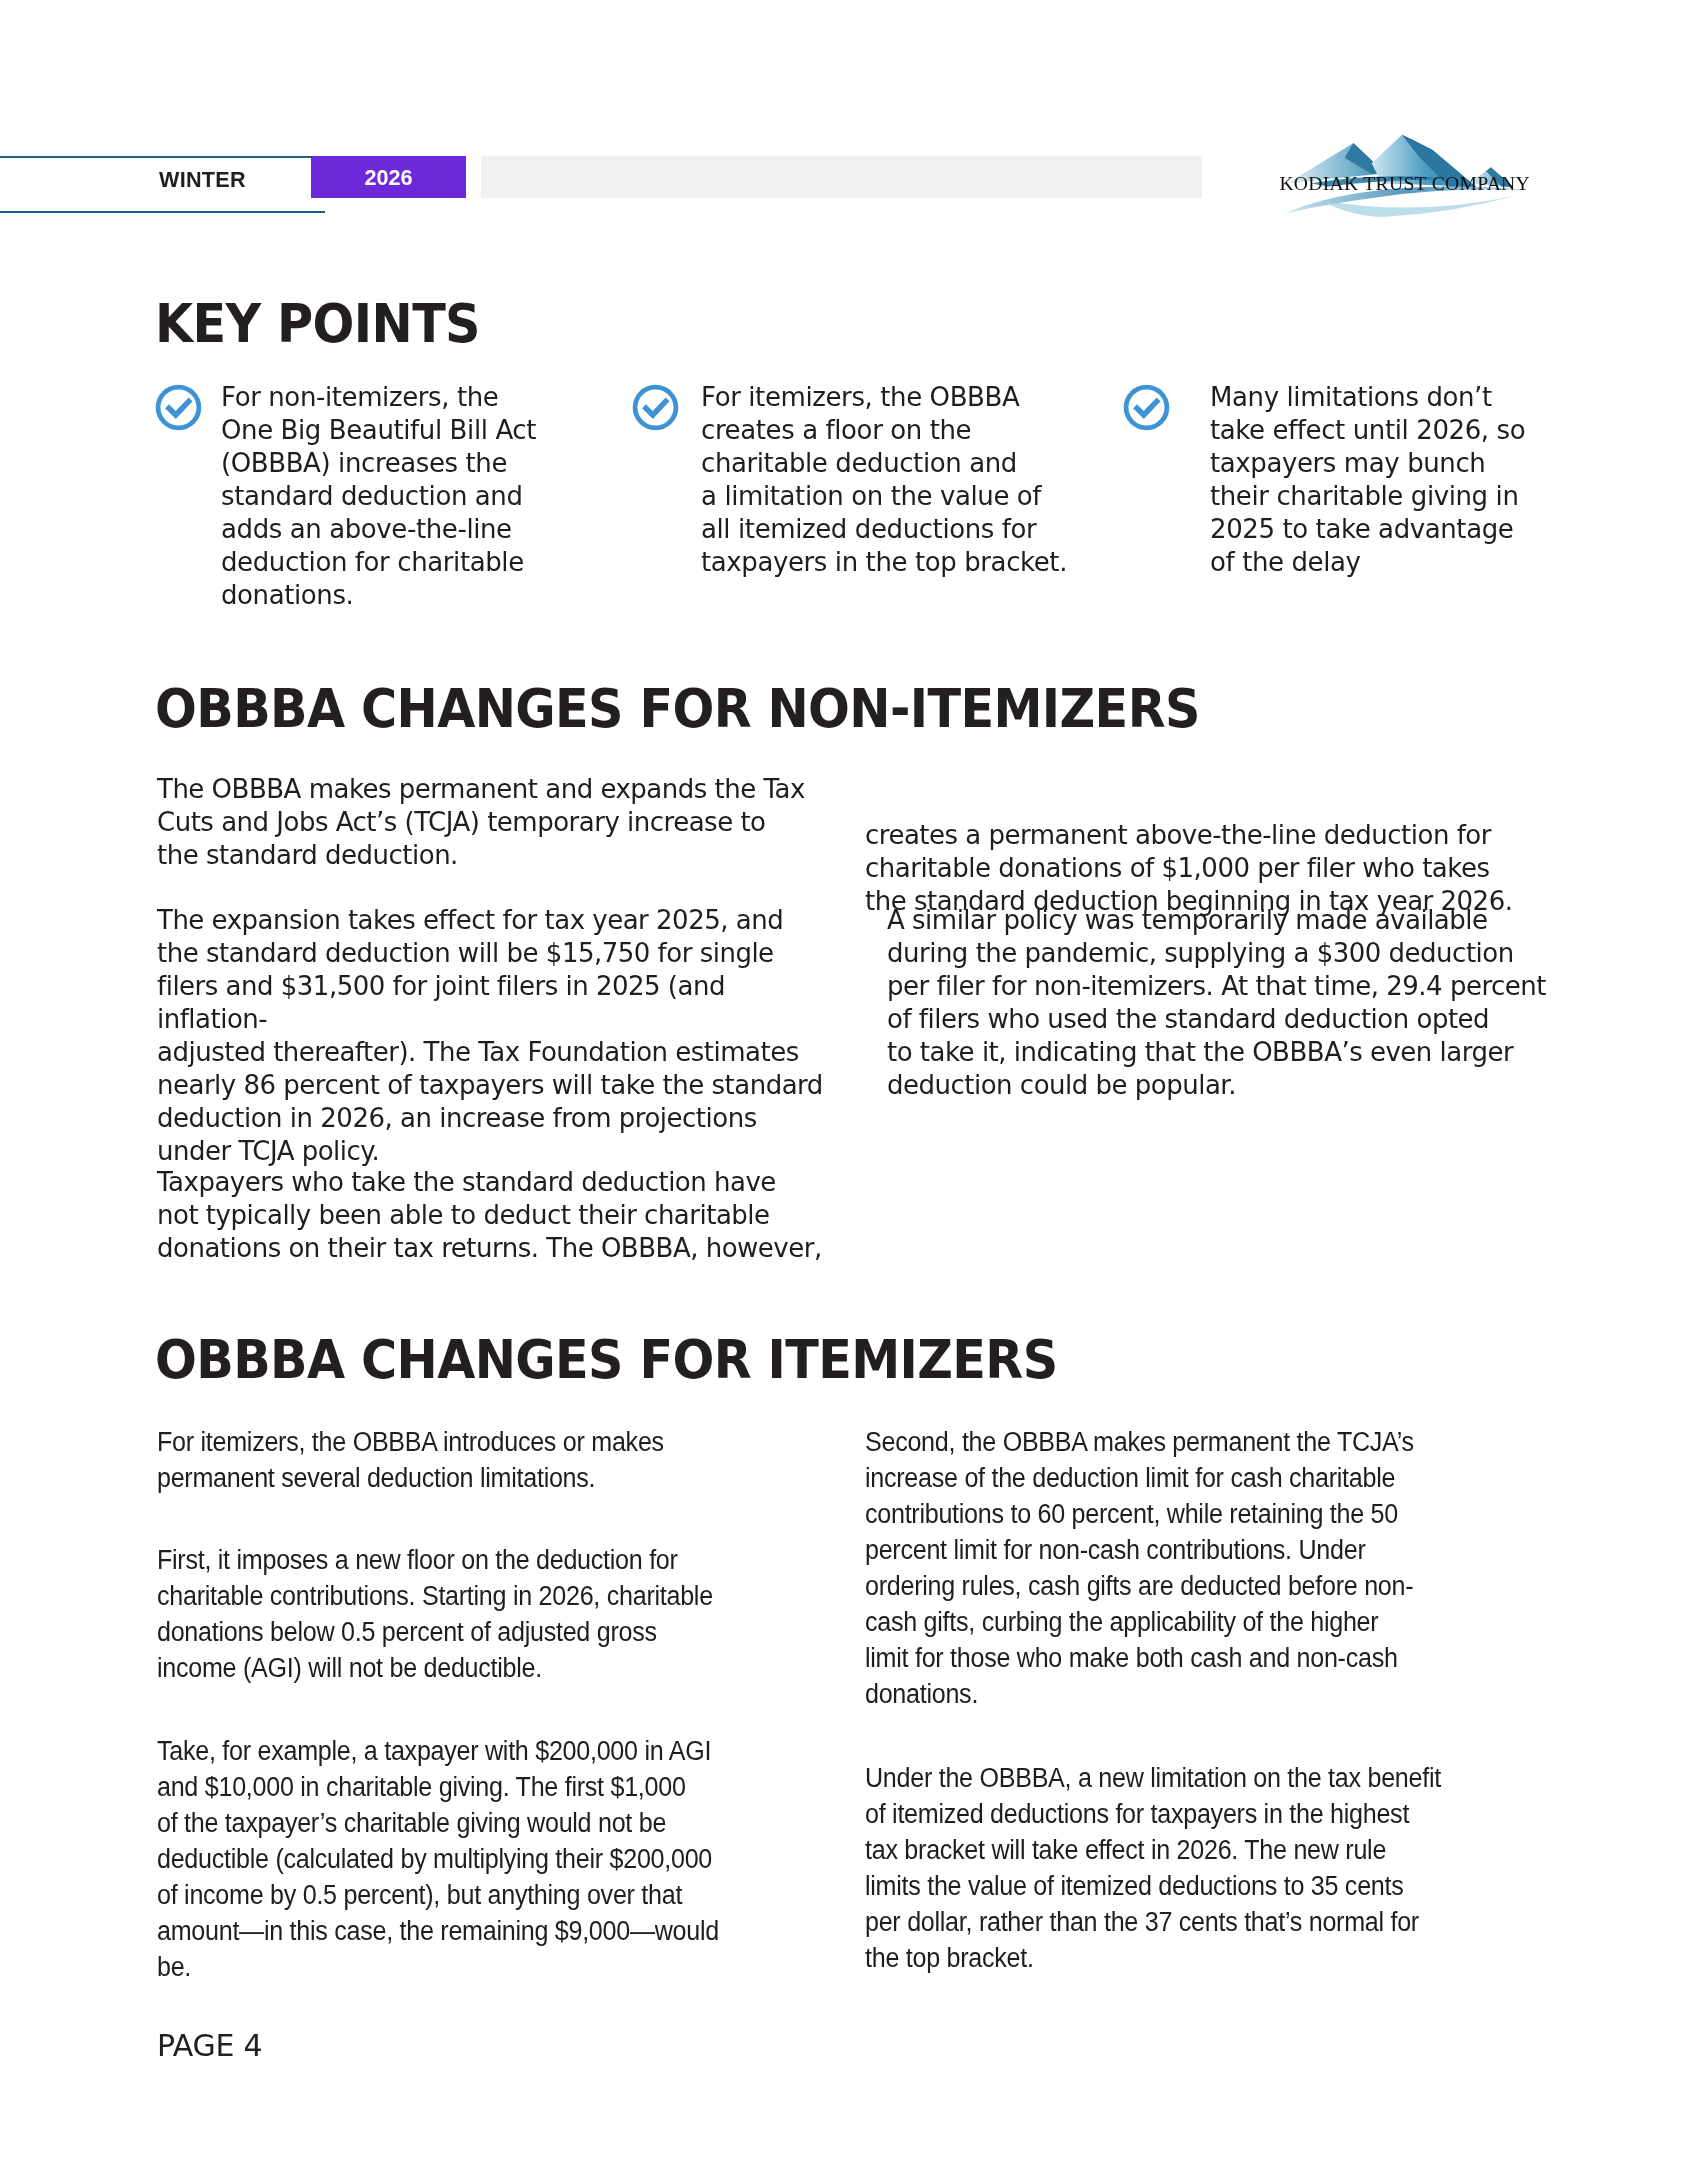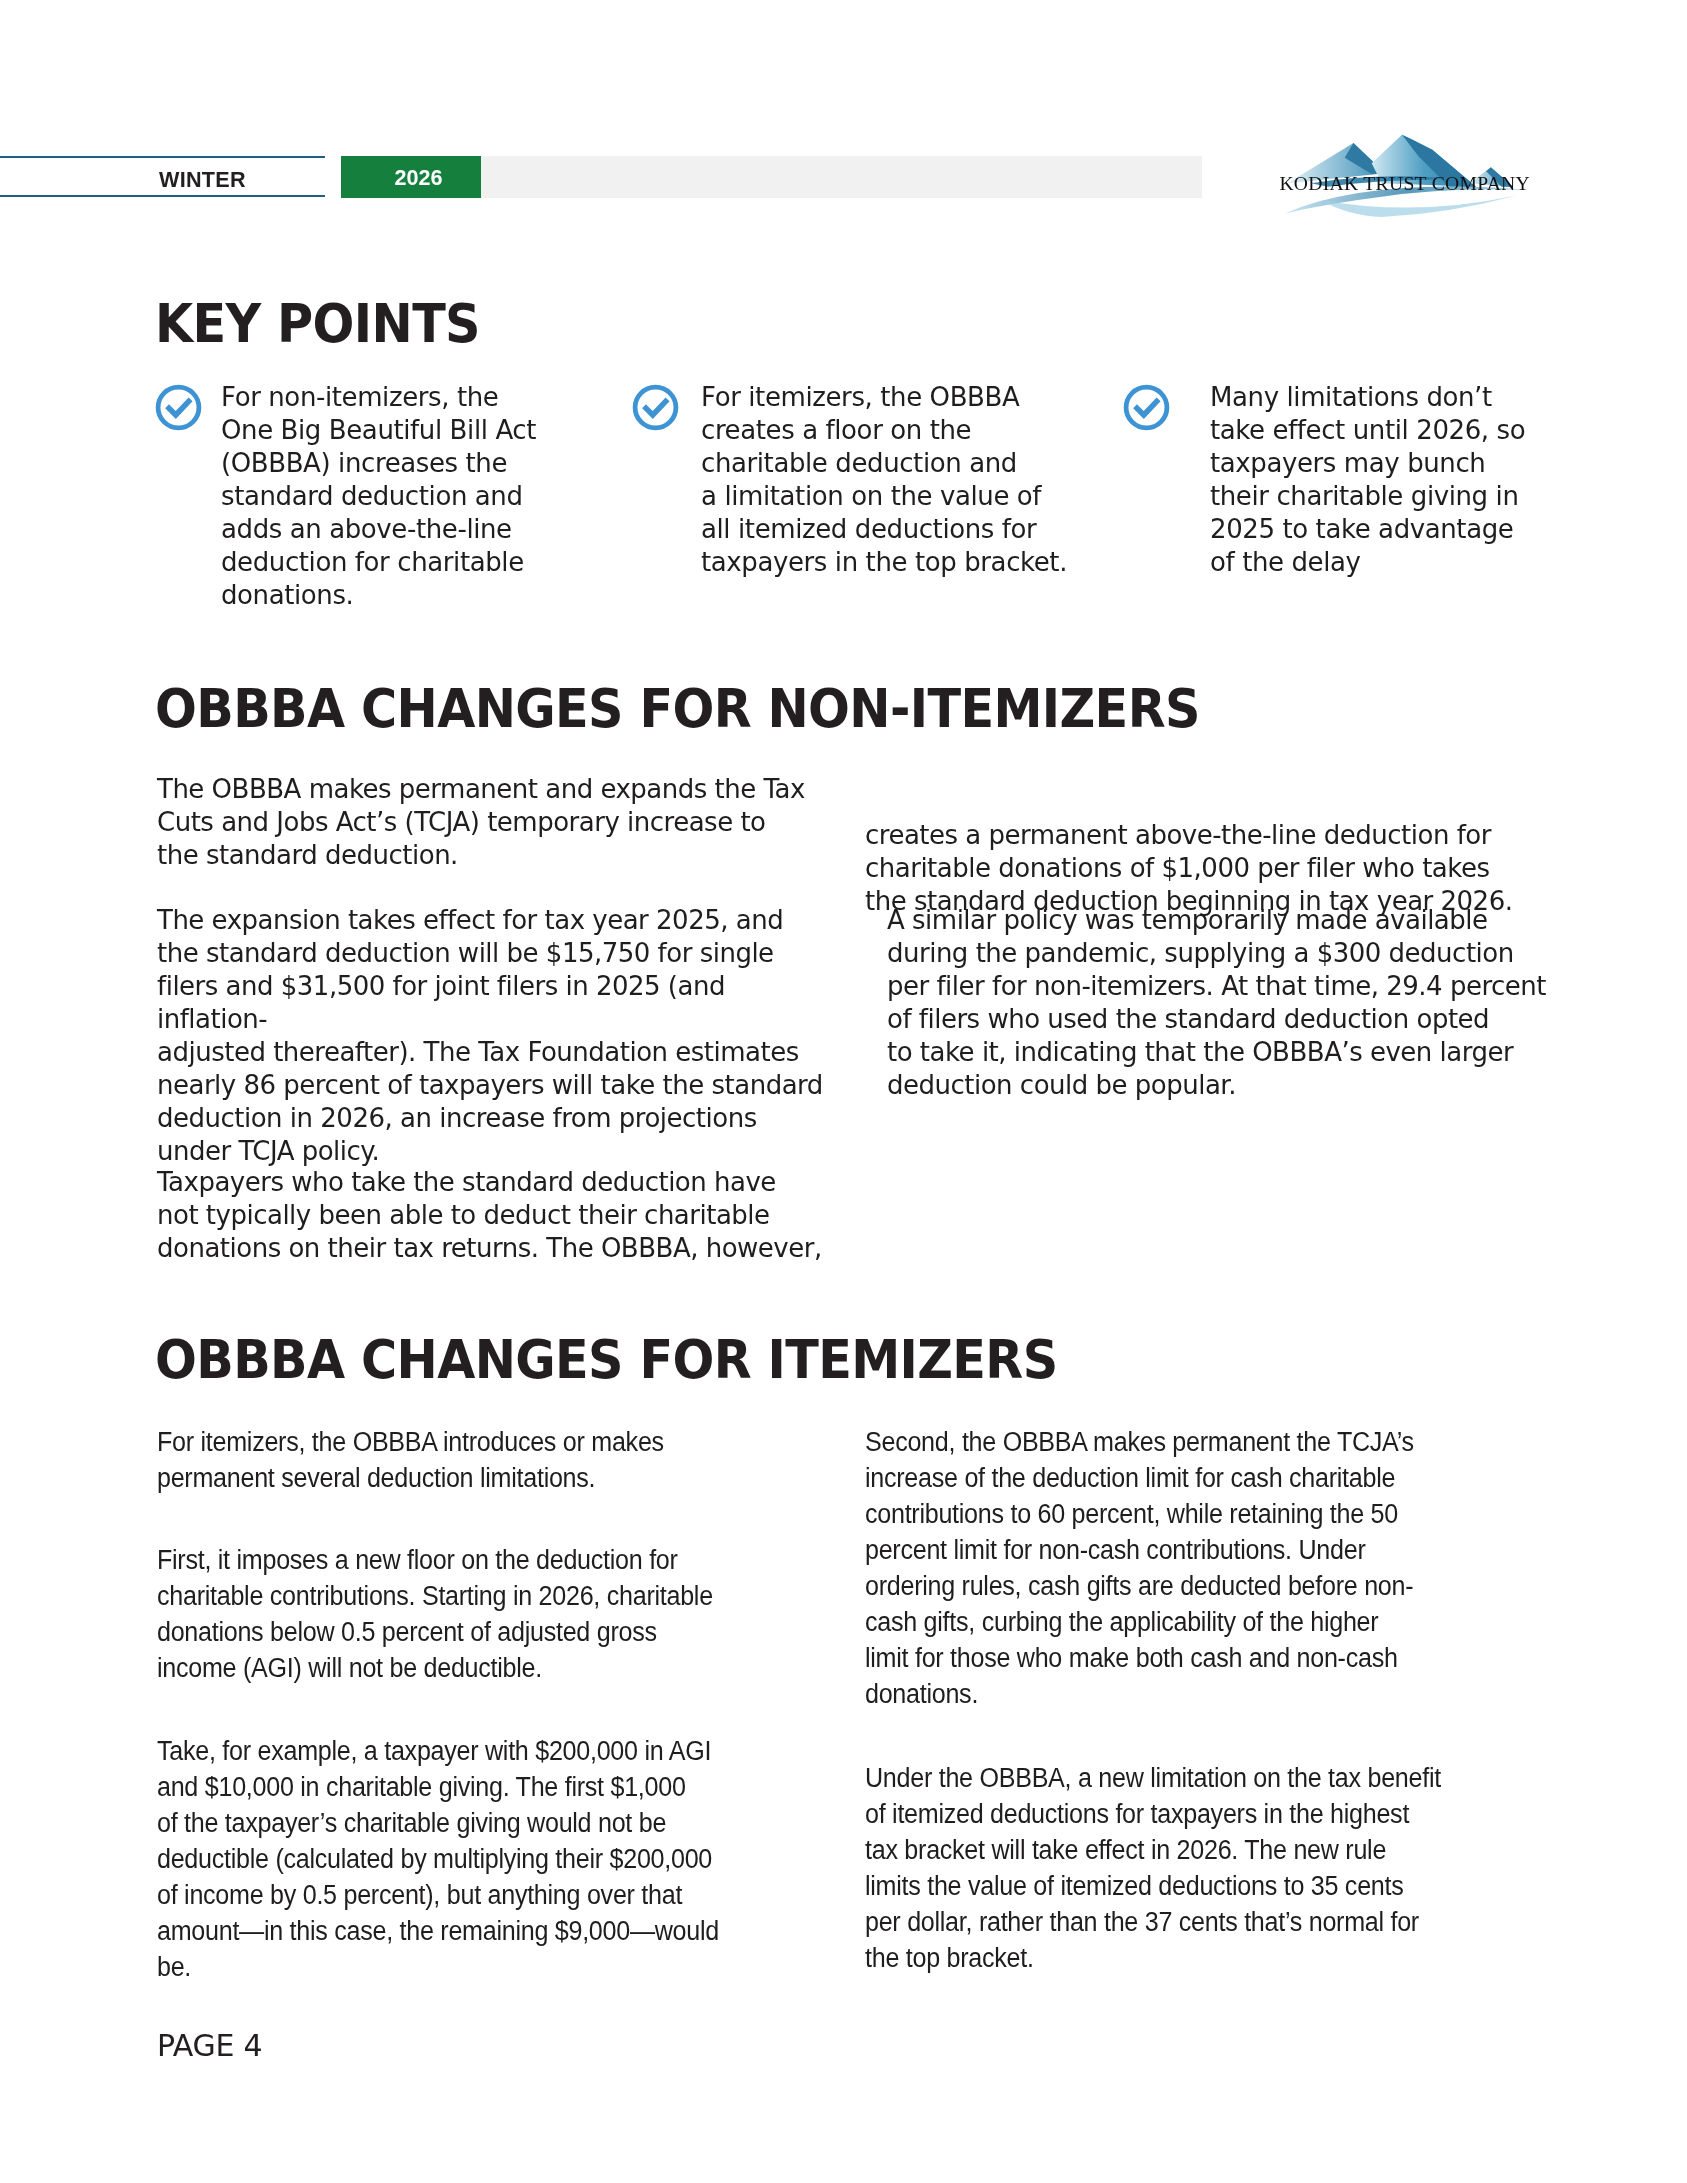--- a/index.html
+++ b/index.html
@@ -1,32 +1,32 @@
 <!DOCTYPE html>
 <html style="font-size:10.8px"><head>
 <meta charset="utf-8">
 <style>
   * { margin: 0; padding: 0; box-sizing: border-box; }
   html, body { width: 1687px; height: 2183px; background: #ffffff; overflow: hidden; }
   body { position: relative; font-family: "Liberation Sans", "DejaVu Sans", sans-serif; color: #1f1d1e; }
 
   
   .hdr-winter {
-    position: absolute; left: 0; top: 156px; width: 325px; height: 41px;
+    position: absolute; left: 0; top: 156px; width: 325px; height: 57px;
     border-top: 2px solid #1e5f82; border-bottom: 2px solid #1e5f82;
     background: #fff;
   }
   .hdr-winter span {
     position: absolute; left: 159px; top: 9.4px;
     font-family: "Liberation Sans", sans-serif; font-weight: 700; font-size: 21.6px;
     color: #231f20; letter-spacing: 0.3px;
   }
   .hdr-year {
-    position: absolute; left: 341px; top: 156px; width: 155px; height: 42px;
-    background: #15803d;
+    position: absolute; left: 311px; top: 156px; width: 155px; height: 42px;
+    background: #6d28d9;
   }
   .hdr-year span {
     position: absolute; left: 0; right: 0; top: 9.4px; text-align: center;
     font-family: "Liberation Sans", sans-serif; font-weight: 700; font-size: 21.6px; color: #ffffff;
   }
   .hdr-gray {
     position: absolute; left: 481px; top: 156px; width: 721px; height: 42px;
     background: #f1f1f1;
   }
 

